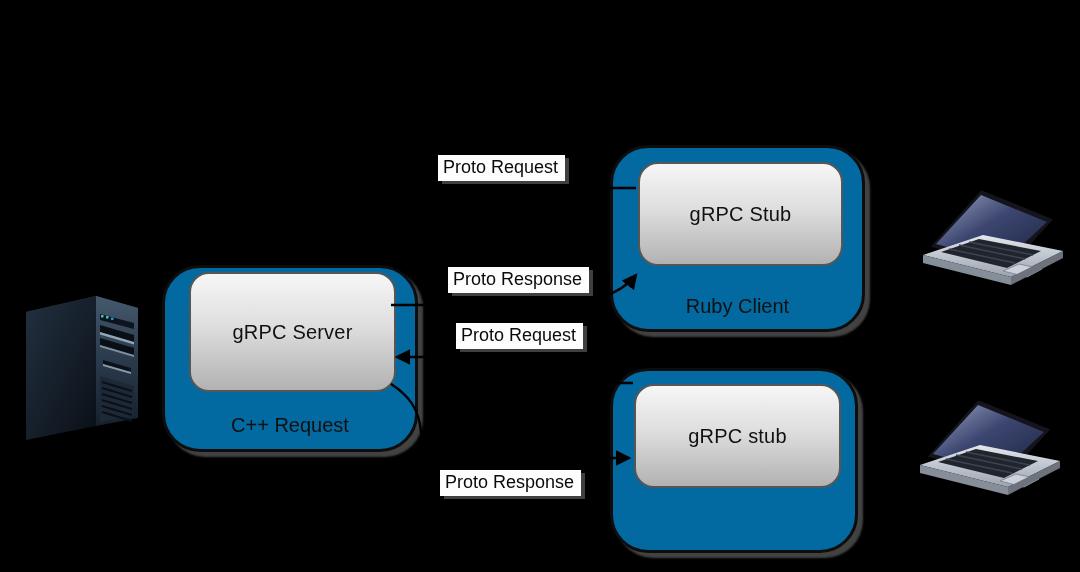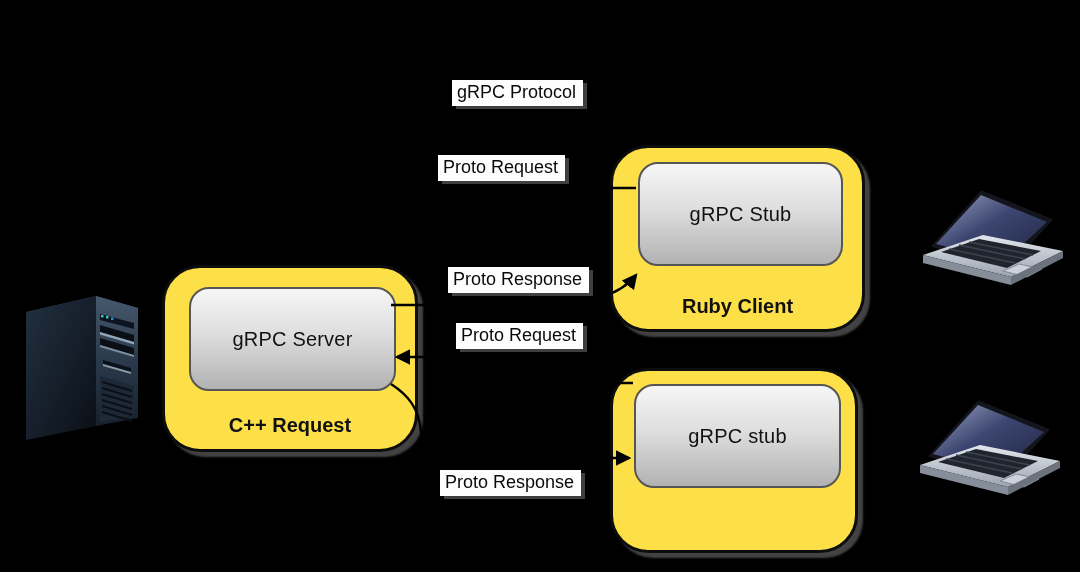--- a/index.html
+++ b/index.html
@@ -8,38 +8,38 @@
     background:#000;
     font-family:"Liberation Sans", sans-serif;
     position:relative;
     overflow:hidden;
   }
   .stage { position:absolute; inset:0; width:1080px; height:572px; }
 
   
   .node {
     position:absolute;
-    background:#fde047;
+    background:#0369a1;
     border:3px solid #0d0d0d;
     border-radius:38px;
     box-shadow:5px 5px 2px rgba(120,120,120,.55);
     z-index:2;
   }
   
   .component {
     position:absolute;
     background:linear-gradient(180deg,#f6f6f6 0%,#dedede 45%,#b2b2b2 100%);
     border:2px solid #565656;
     border-radius:20px;
     display:flex; align-items:center; justify-content:center;
     font-size:20px; color:#111; letter-spacing:.2px;
   }
   .node-title {
     position:absolute; left:0; right:0; text-align:center;
-    font-size:20px; color:#111;font-weight:bold;
+    font-size:20px; color:#111;
   }
 
   
   .chip {
     position:absolute;
     background:#fdfdfd;
     color:#0a0a0a;
     font-size:18px;
     line-height:21px;
     padding:2px 7px 3px 5px;
@@ -65,32 +65,31 @@
     color:#f2f2f2; font-size:18px;
     text-shadow:1px 1px 0 #161616, -1px -1px 0 #161616, 1px -1px 0 #161616, -1px 1px 0 #161616;
     white-space:nowrap;
   }
 </style>
 </head>
 <body>
 
 <div class="stage">
 
-  <div class="chip" style="left:452px; top:80px;">gRPC Protocol</div>
 
   <div class="chip" style="left:438px; top:155px;">Proto Request</div>
 
   <div class="chip" style="left:448px; top:267px;">Proto Response</div>
 
   <div class="chip" style="left:456px; top:323px;">Proto Request</div>
 
   <div class="chip" style="left:440px; top:470px;">Proto Response</div>
 
   <div class="node" style="left:162px; top:265px; width:256px; height:187px;">
-    <div class="component" style="left:24px; top:19px; width:207px; height:104px;">
+    <div class="component" style="left:24px; top:4px; width:207px; height:120px;">
       <span>gRPC Server</span>
     </div>
     <div class="node-title" style="top:146px;">C++ Request</div>
   </div>
 
   <div class="node" style="left:610px; top:145px; width:255px; height:187px;">
     <div class="component" style="left:25px; top:14px; width:205px; height:104px;">
       <span>gRPC Stub</span>
     </div>
     <div class="node-title" style="top:147px;">Ruby Client</div>

